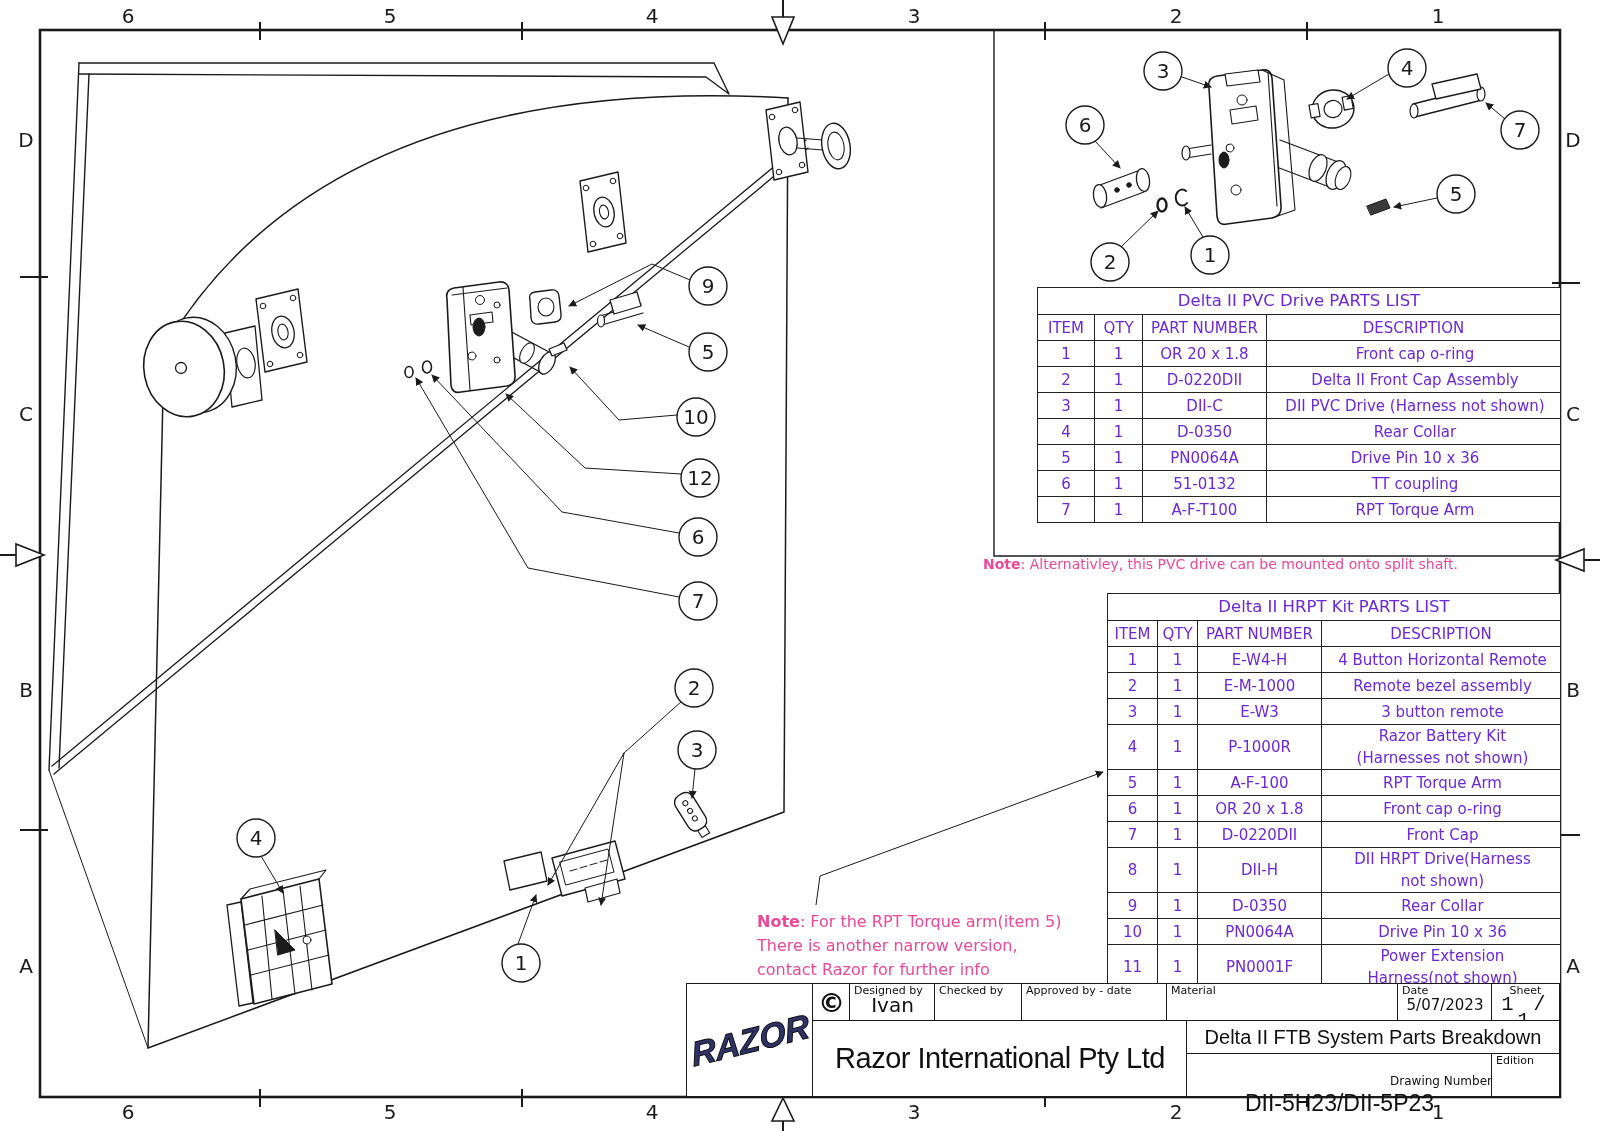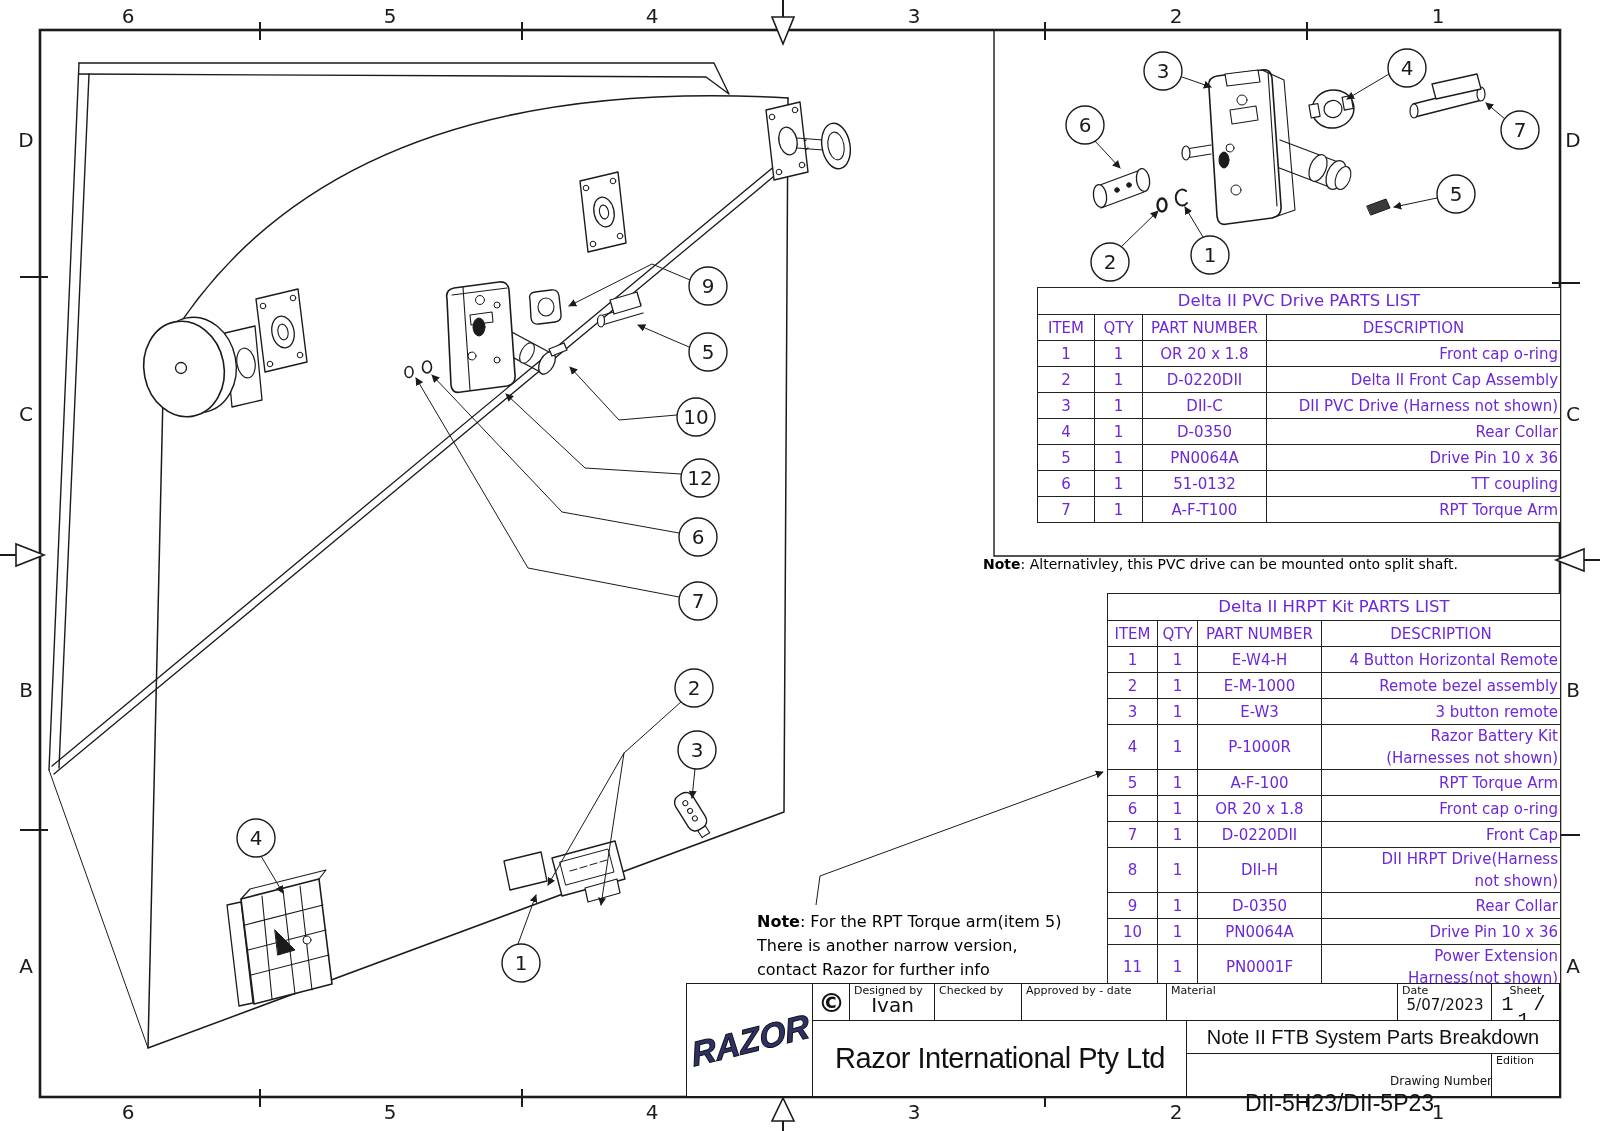--- a/index.html
+++ b/index.html
@@ -14,23 +14,23 @@
          font-family:"DejaVu Sans",sans-serif;}
   .callout-num{font-size:20px;fill:var(--line);font-family:"DejaVu Sans",sans-serif;}
 
   
   .ptable{position:absolute;border-collapse:collapse;table-layout:fixed;background:#fff;
           font-size:15px;color:#6d28d9;}
   .ptable th,.ptable td{border:1.3px solid #222;font-weight:normal;padding:0 2px;
           text-align:center;line-height:22px;height:25px;overflow:hidden;}
   .ptable .ttl th{font-size:16.5px;height:26px;}
   .ptable td:last-child,.ptable th:last-child{text-align:center;}
-  .ptable tbody td:last-child{text-align:right;padding-left:5px;white-space:pre-line;}
-
-  .note-box{position:absolute;font-size:14px;color:#000000;white-space:pre-line;line-height:23px;}
+  .ptable tbody td:last-child{text-align:center;padding-left:5px;white-space:pre-line;}
+
+  .note-box{position:absolute;font-size:14px;color:#ec4899;white-space:pre-line;line-height:23px;}
   .note-box b{font-weight:bold;}
   #torque-note{font-size:16px;line-height:24px;}
 
   
   .tb{position:absolute;border:1.4px solid var(--line);box-sizing:border-box;background:#fff;}
   .tb .lbl{font-size:11px;padding:1px 0 0 4px;display:block;line-height:12px;}
   .tb .val{display:block;text-align:center;font-size:20px;line-height:16px;}
   #logo-cell{display:flex;align-items:center;justify-content:center;}
   #logo-text{font-family:"Liberation Sans",sans-serif;font-style:italic;font-weight:900;
              font-size:34px;color:var(--logo_navy);-webkit-text-stroke:1px #101010;
@@ -555,21 +555,21 @@
       <span class="lbl">Date</span>
       <span class="val" style="font-size:15px">5/07/2023</span>
     </div>
     <div class="tb" style="left:1491px;top:983px;width:69px;height:39px">
       <span class="lbl" style="text-align:center;padding-left:0">Sheet</span>
       <span class="val" id="sheet-val">1 / 1</span>
     </div>
     <div class="tb" id="company-cell" style="left:812px;top:1020px;width:376px;height:77px">
       <span id="company-name">Razor International Pty Ltd</span>
     </div>
-    <div class="tb" id="dwg-title-cell" style="left:1186px;top:1020px;width:374px;height:35px">Note II FTB System Parts Breakdown</div>
+    <div class="tb" id="dwg-title-cell" style="left:1186px;top:1020px;width:374px;height:35px">Delta II FTB System Parts Breakdown</div>
     <div class="tb" style="left:1186px;top:1053px;width:307px;height:44px">
       <span class="dn-lbl">Drawing Number</span>
       <div id="dn-number">DII-5H23/DII-5P23</div>
     </div>
     <div class="tb" style="left:1491px;top:1053px;width:69px;height:44px">
       <span class="lbl">Edition</span>
     </div>
   </div>
 
 </div>

